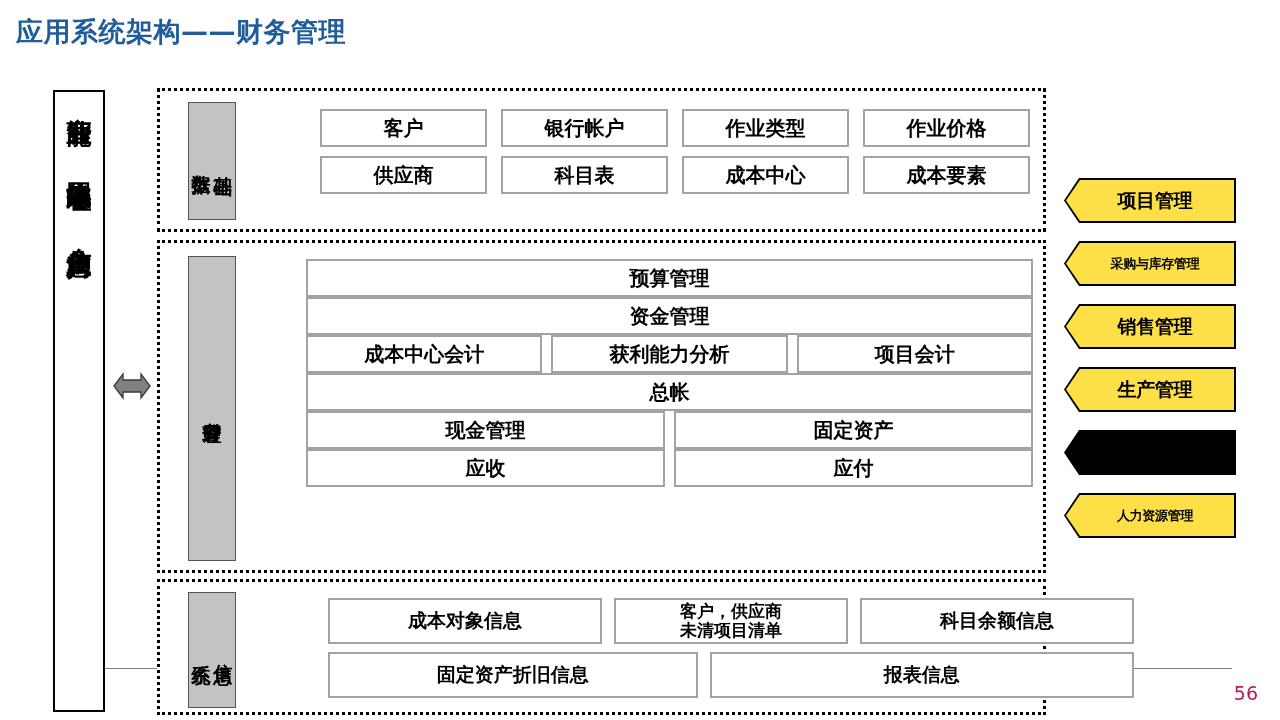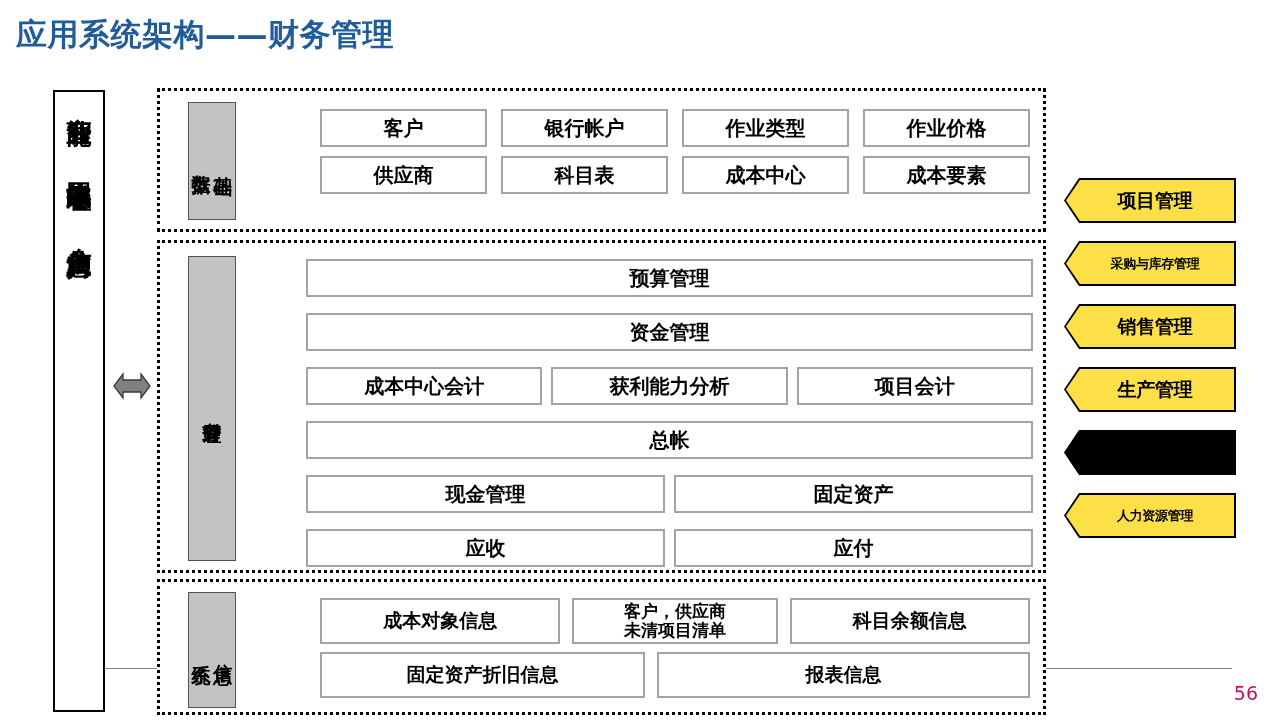--- a/index.html
+++ b/index.html
@@ -13,21 +13,21 @@
     position: relative;
     overflow: hidden;
     font-family: "DejaVu Sans", "Liberation Sans", sans-serif;
   }
 
   
   #slide-title {
     position: absolute;
     left: 16px;
     top: 14px;
-    font-size: 31px;
+    font-size: 27px;
     font-weight: bold;
     color: #1f5c99;
     letter-spacing: 0.5px;
     white-space: nowrap;
   }
 
   
   #left-pillar {
     position: absolute;
     left: 53px;
@@ -133,26 +133,26 @@
     line-height: 1.12;
     white-space: pre-line;
   }
 
   
   #rows-basic { left: 160px; top: 18px; width: 710px; gap: 9px; }
   #rows-basic .row { gap: 14px; }
   #rows-basic .cell { flex: 1 1 0; height: 38px; }
 
   
-  #rows-fin { left: 146px; top: 16px; width: 727px; gap: 16px; }
+  #rows-fin { left: 146px; top: 16px; width: 727px; gap: 0; }
   #rows-fin .row { gap: 9px; }
   #rows-fin .cell { flex: 1 1 0; height: 38px; }
 
   
-  #rows-info { left: 160px; top: 16px; width: 710px; gap: 8px; }
+  #rows-info { left: 168px; top: 16px; width: 806px; gap: 8px; }
   #rows-info .row { gap: 12px; }
   #rows-info .cell { flex: 1 1 0; height: 46px; font-size: 19px; }
   #rows-info .cell.narrow { flex: 0.85 1 0; font-size: 17px; }
   #rows-info .cell.wide { flex: 1.15 1 0; }
 
   
   #right-col {
     position: absolute;
     left: 1064px;
     top: 178px;

